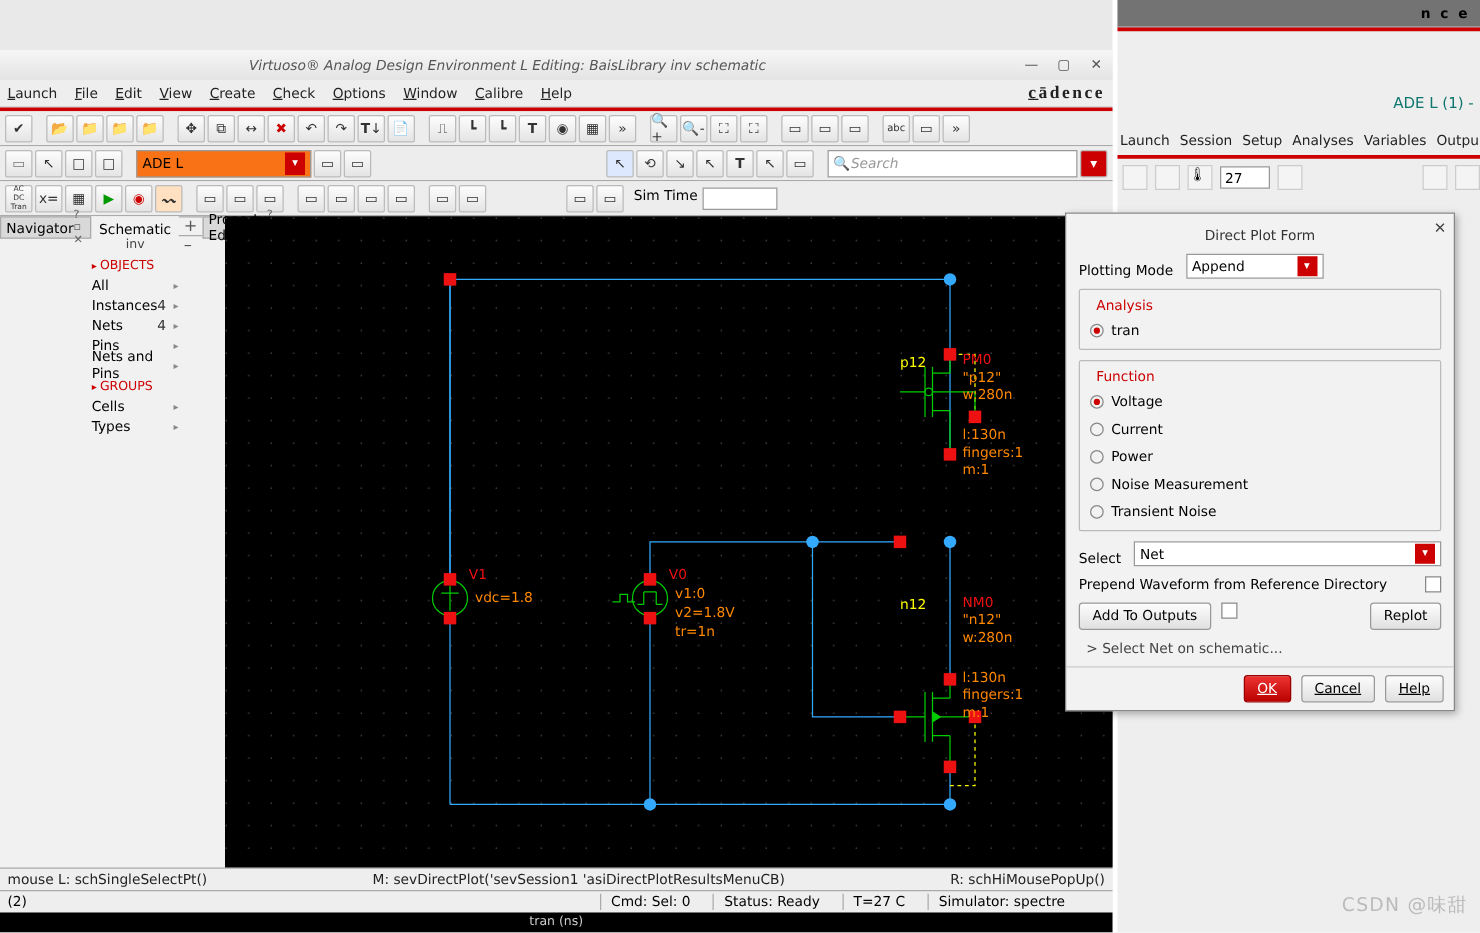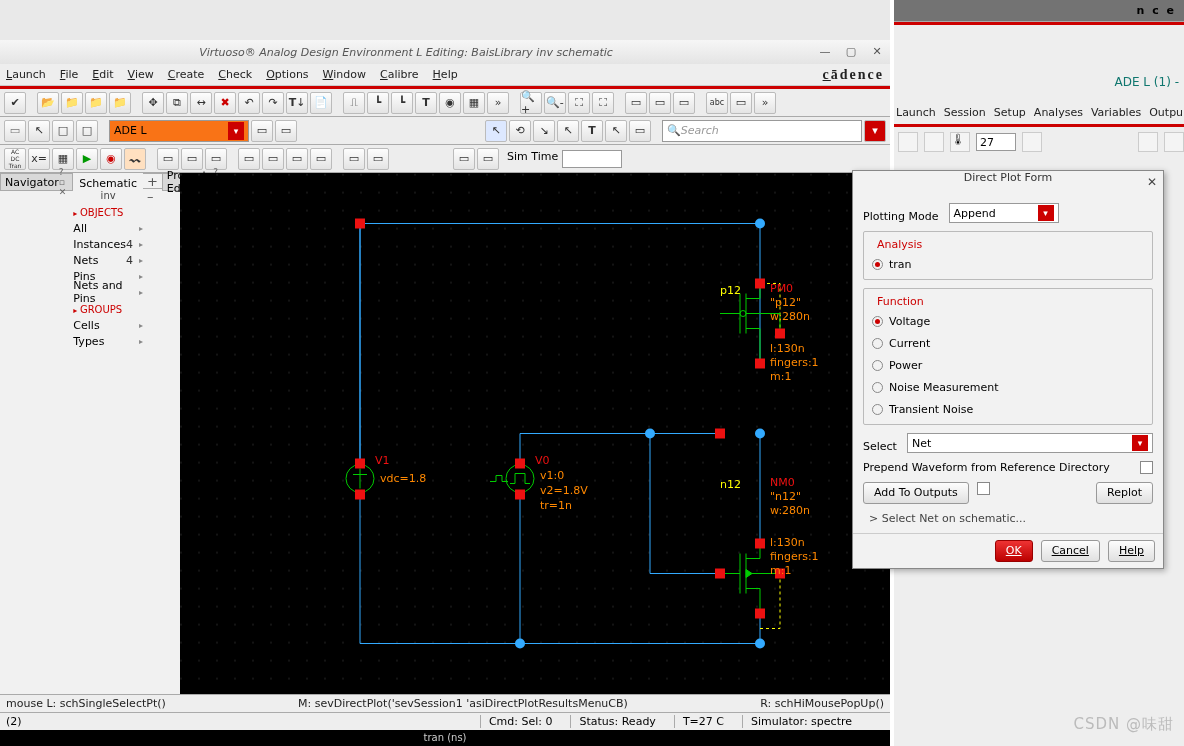--- a/index.html
+++ b/index.html
@@ -61,21 +61,21 @@
 svg.canvas{position:absolute;inset:0;width:100%;height:100%}
 
 .statusbar{height:18px;background:#eee;border-top:1px solid #aaa;display:flex;align-items:center;padding:0 6px;font-size:10px;color:#222}
 .statusbar .mid{flex:1;text-align:center}
 .statusbar2{height:18px;background:#eee;border-top:1px solid #aaa;display:flex;align-items:center;padding:0 6px;font-size:10px;gap:18px}
 .statusbar2 .cell{border-left:1px solid #aaa;padding-left:8px}
 .timeax{height:16px;background:#000;color:#ccc;font-size:10px;text-align:center;line-height:16px}
 
 
 .dialog{position:absolute;left:852px;top:170px;width:312px;background:#f2f2f2;border:1px solid #888;box-shadow:2px 2px 6px rgba(0,0,0,.3);display:flex;flex-direction:column}
-.dlg-title{height:24px;display:flex;align-items:flex-start;justify-content:center;font-size:12px;color:#333;position:relative}
+.dlg-title{height:24px;display:flex;align-items:flex-end;justify-content:center;font-size:12px;color:#333;position:relative}
 .dlg-title .x{position:absolute;right:6px;top:4px;font-size:12px;color:#444}
 .dlg-body{padding:8px 10px;display:flex;flex-direction:column;gap:8px}
 .dlg-row{display:flex;align-items:flex-end;gap:10px}
 .dlg-sel{flex:1;height:20px;border:1px solid #999;background:#fff;display:flex;align-items:center;padding:0 4px}
 .dlg-sel .knob{margin-left:auto;width:16px;height:16px;background:#c00;color:#fff;text-align:center;line-height:16px;font-size:9px}
 .fset{border:1px solid #bbb;border-radius:2px;padding:6px 8px}
 .fset .lg{color:#c00;font-size:11px;margin:-12px 0 4px 2px;background:#f2f2f2;display:inline-block;padding:0 3px}
 .radio{display:flex;align-items:center;gap:6px;height:18px}
 .radio .dot{width:11px;height:11px;border:1px solid #888;border-radius:50%;display:flex;align-items:center;justify-content:center}
 .radio .dot.on::after{content:"";width:5px;height:5px;background:#c00;border-radius:50%}

